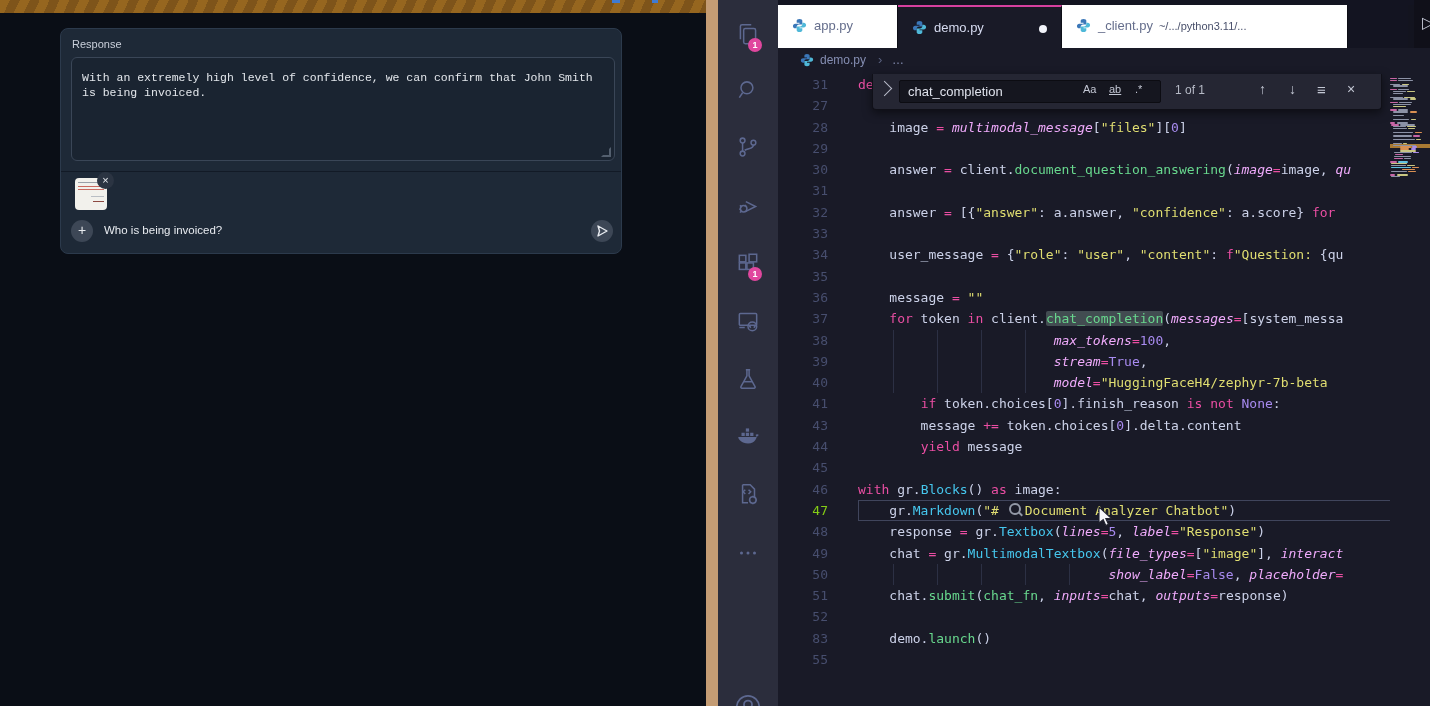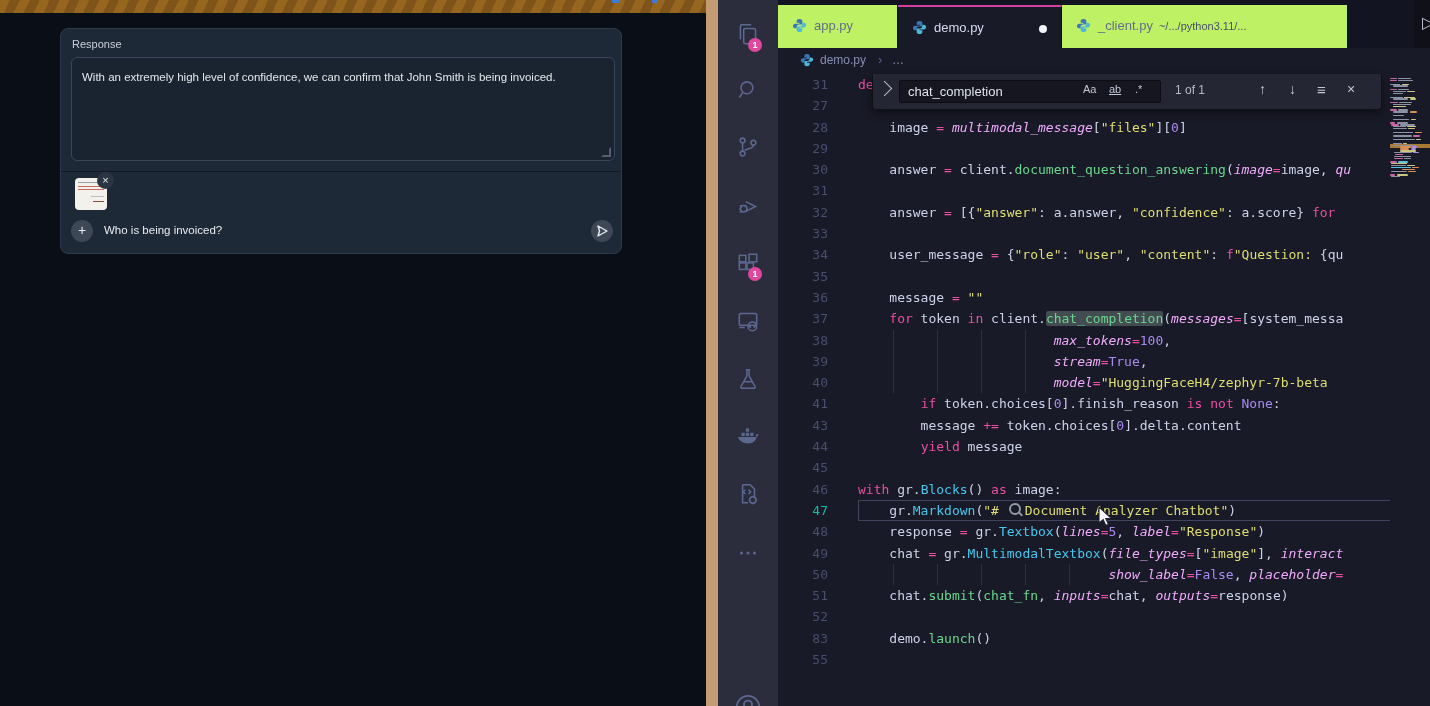--- a/index.html
+++ b/index.html
@@ -9,21 +9,21 @@
   #left-app{position:absolute;left:0;top:0;width:706px;height:706px;background:#0a0e16;}
   #titlebar{position:absolute;left:0;top:0;width:706px;height:13px;
     background:repeating-linear-gradient(115deg,#96661f 0 9px,#7e541a 9px 18px);}
   .tb-dot{position:absolute;top:0;height:3px;background:#3f7bd4;}
   #tan-strip{position:absolute;left:706px;top:0;width:12px;height:706px;background:#c49c74;border-left:1px solid #4a3category;border-left:1px solid #4a3category;}
   #gr-card{position:absolute;left:60px;top:28px;width:562px;height:226px;background:#1e2937;
     border:1px solid #2c3a4c;border-radius:8px;box-sizing:border-box;}
   #gr-label{position:absolute;left:11px;top:9px;font-size:11px;color:#c9cfda;}
   #gr-textarea{position:absolute;left:10px;top:28px;width:544px;height:104px;background:#1a2431;
     border:1px solid #3a4657;border-radius:6px;box-sizing:border-box;color:#e3e7ec;font-size:11.5px;
-    padding:12px 10px;line-height:15px;}
+    padding:12px 10px;line-height:15px;font-family:Liberation Mono, monospace;}
   #gr-resize{position:absolute;right:3px;bottom:3px;width:8px;height:8px;
     border-right:2px solid #5a6676;border-bottom:2px solid #5a6676;transform:rotate(0deg);
     clip-path:polygon(100% 0,100% 100%,0 100%);opacity:.9;}
   #gr-chat{position:absolute;left:0px;top:142px;width:560px;height:82px;border-top:1px solid #121a26;}
   #gr-thumb{position:absolute;left:14px;top:6px;width:32px;height:32px;background:#f2f1ec;border-radius:4px;overflow:hidden;}
   .th-line{position:absolute;left:3px;right:3px;height:1px;}
   #gr-thumb-x{position:absolute;left:36px;top:0px;width:17px;height:17px;border-radius:50%;
     background:#2b3442;color:#e8ebef;font-size:11px;line-height:16px;text-align:center;cursor:pointer;}
   #gr-plus{position:absolute;left:10px;top:48px;width:22px;height:22px;border-radius:50%;
     background:#3d4756;color:#e8ebef;font-size:14px;line-height:21px;text-align:center;cursor:pointer;}
@@ -33,21 +33,21 @@
   #gr-send svg{position:absolute;left:5px;top:4px;}
   
   #vscode{position:absolute;left:718px;top:0;width:712px;height:706px;background:#191a27;}
   #activitybar{position:absolute;left:0;top:0;width:60px;height:706px;background:#2b2d3c;}
   .ab-item{position:absolute;left:0;width:60px;height:52px;cursor:pointer;}
   .ab-item svg{position:absolute;left:17px;top:12px;}
   .ab-badge{position:absolute;left:30px;top:28px;min-width:14px;height:14px;border-radius:8px;
     background:#e0479e;color:#fff;font-size:9px;line-height:14px;text-align:center;font-weight:bold;}
   
   #tabstrip{position:absolute;left:60px;top:0;width:652px;height:48px;background:#131421;}
-  .tab{position:absolute;top:5px;height:43px;background:#bef264;border-right:1px solid #0d0e16;
+  .tab{position:absolute;top:5px;height:43px;background:#ffffff;border-right:1px solid #0d0e16;
     box-sizing:border-box;cursor:pointer;font-size:13px;color:#656e8c;}
   .tab.active{background:#191a27;border-top:2px solid #d6409f;color:#d6dbf0;}
   .tab .pyicon{position:absolute;left:14px;top:13px;}
   .tab .tlabel{position:absolute;left:36px;top:13px;white-space:nowrap;}
   .tab .tdetail{font-size:11px;color:#49506b;margin-left:6px;}
   .tab .moddot{position:absolute;right:14px;top:18px;width:8px;height:8px;border-radius:50%;background:#f2f4fa;}
   #tab-partial{position:absolute;left:630px;top:5px;width:22px;height:43px;background:#13141f;overflow:hidden;}
   #tab-partial .pyicon{position:absolute;left:12px;top:13px;}
   #editor-actions{position:absolute;left:636px;top:0;width:76px;height:48px;background:#101019;}
   #run-btn{position:absolute;left:8px;top:13px;color:#c9cdda;font-size:16px;cursor:pointer;}
@@ -57,21 +57,21 @@
   #bc-file{position:absolute;left:42px;top:5px;}
   #bc-sep{position:absolute;left:100px;top:4px;color:#5a6280;font-size:13px;}
   #bc-more{position:absolute;left:114px;top:5px;}
   
   #code-lines{position:absolute;left:60px;top:74px;width:612px;height:632px;overflow:hidden;
     font-family:"DejaVu Sans Mono",monospace;font-size:13px;}
   .cl{position:relative;height:21.3px;line-height:21.3px;white-space:pre;display:flex;}
   .ln{width:80px;padding-right:30px;box-sizing:border-box;text-align:right;color:#474e6e;flex:none;}
   .ct{position:relative;flex:1;overflow:hidden;}
   .cl.cur .ct{box-shadow:inset 0 1px #40455c, inset 0 -1px #40455c, inset 1px 0 #40455c;}
-  .cl.cur .ln{color:#14b8a6;}
+  .cl.cur .ln{color:#84cc16;}
   .ig{position:absolute;top:0;width:1px;height:100%;background:#2c3044;}
   .t-p{color:#ccd2e9}.t-k{color:#ea4ea3}.t-f{color:#68d88e}.t-s{color:#e0de71}
   .t-o{color:#f0abfc;font-style:italic}.t-t{color:#46c7ee}.t-n{color:#a88bf0}
   .t-m{color:#68d88e;background:rgba(125,145,140,.42);border-radius:2px}
   .mag{display:inline-block;width:8px;height:8px;border:2px solid #9298a6;border-radius:50%;
     position:relative;margin:0 4px 0 2px;vertical-align:baseline;}
   .mag::after{content:'';position:absolute;width:5px;height:2px;background:#9298a6;
     transform:rotate(45deg);right:-4px;bottom:-2px;}
   
   #find{position:absolute;left:154px;top:0px;width:510px;height:36px;background:#252633;

